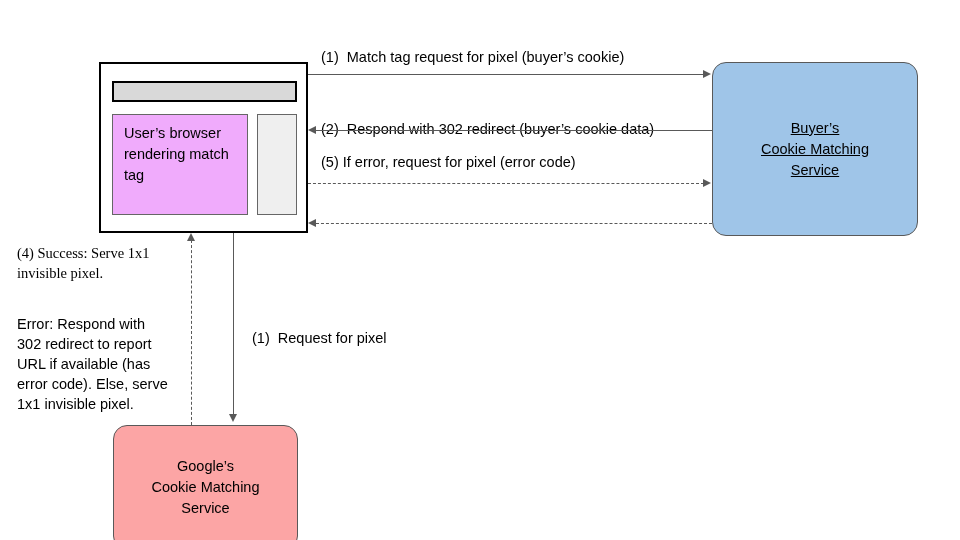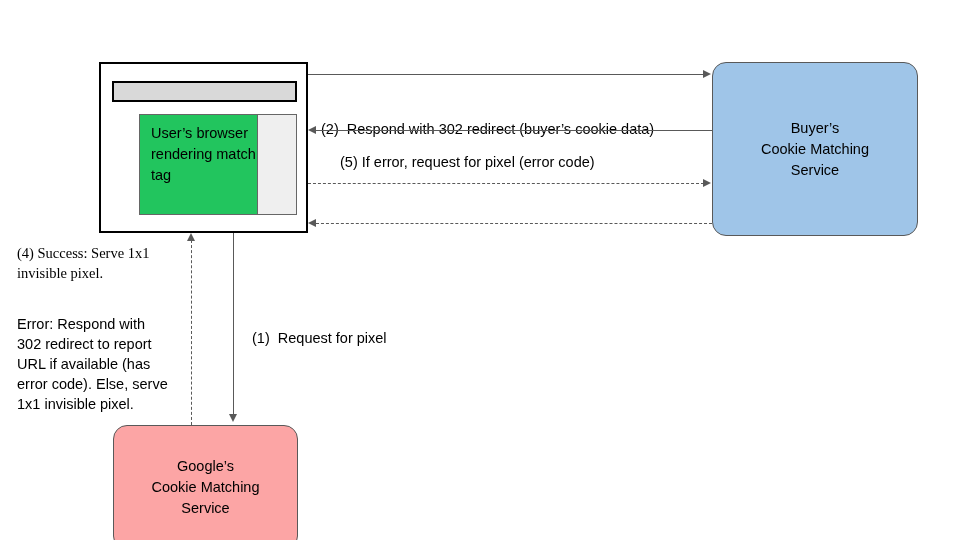--- a/index.html
+++ b/index.html
@@ -44,24 +44,23 @@
     background: #d9d9d9;
     border: 2px solid #000000;
     box-sizing: border-box;
   }
   #browser-content {
     position: absolute;
     left: 11px;
     top: 50px;
     width: 136px;
     height: 101px;
-    background: #22c55e;
+    background: #f0abfc;
     border: 1px solid #666666;
     box-sizing: border-box;
-    margin-left: 27px;
   }
   #browser-content-label {
     position: absolute;
     left: 11px;
     top: 8px;
     width: 124px;
     font-size: 14.5px;
     line-height: 21px;
     white-space: pre-line;
   }
@@ -89,20 +88,21 @@
     line-height: 21px;
     white-space: pre-line;
     box-sizing: border-box;
   }
   #buyer-service-box {
     left: 712px;
     top: 62px;
     width: 206px;
     height: 174px;
     background: #9fc5e8;
+    text-decoration: underline;
   }
   #google-service-box {
     left: 113px;
     top: 425px;
     width: 185px;
     height: 125px;
     background: #fca5a5;
   }
 
   
@@ -168,28 +168,29 @@
   </div>
 
   <div id="buyer-service-box" class="service-box">Buyer’s
 Cookie Matching
 Service</div>
 
   <div id="google-service-box" class="service-box">Google’s
 Cookie Matching
 Service</div>
 
+  <div class="txt" style="left:321px; top:47px;">(1)  Match tag request for pixel (buyer’s cookie)</div>
   <div class="harrow" style="left:308px; top:74px; width:396px;"></div>
   <div class="head head-right" style="left:703px; top:70px;"></div>
 
   <div class="txt" style="left:321px; top:99px;margin-top:20px;">(2)  Respond with 302 redirect (buyer’s cookie data)</div>
   <div class="harrow" style="left:316px; top:130px; width:396px;"></div>
   <div class="head head-left" style="left:308px; top:126px;"></div>
 
-  <div class="txt" style="left:340px; top:152px;">(5) If error, request for pixel (error code)</div>
+  <div class="txt" style="left:321px; top:152px;">(5) If error, request for pixel (error code)</div>
   <div class="harrow dashed" style="left:308px; top:183px; width:396px;"></div>
   <div class="head head-right" style="left:703px; top:179px;"></div>
 
   <div class="harrow dashed" style="left:316px; top:223px; width:396px;"></div>
   <div class="head head-left" style="left:308px; top:219px;"></div>
 
   <div class="varrow" style="left:233px; top:233px; height:182px;"></div>
   <div class="head head-down" style="left:229px; top:414px;"></div>
   <div class="txt" style="left:252px; top:328px; line-height:21px;">(1)  Request for pixel</div>
 

